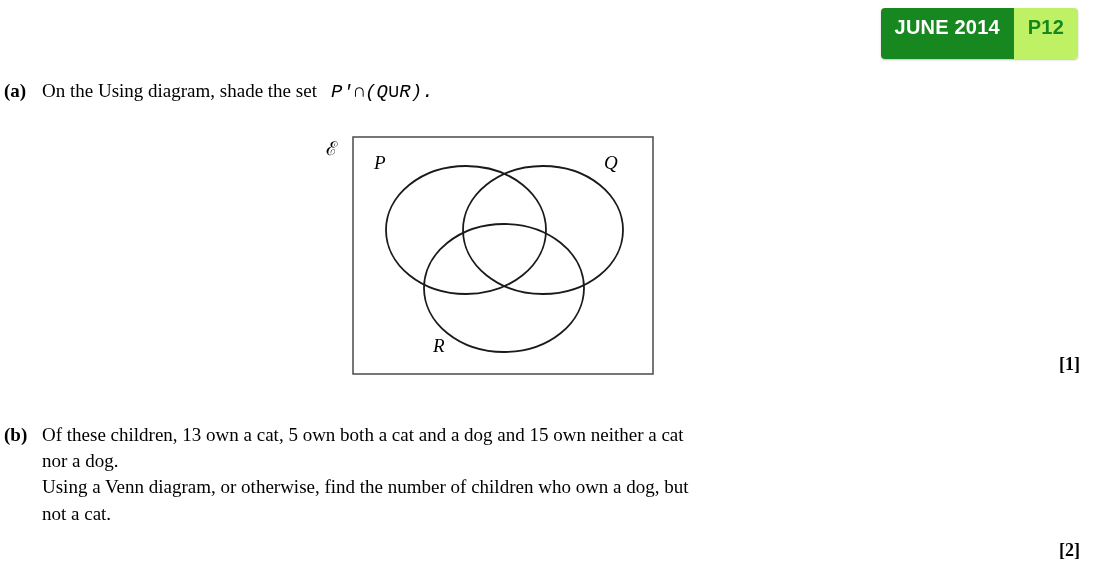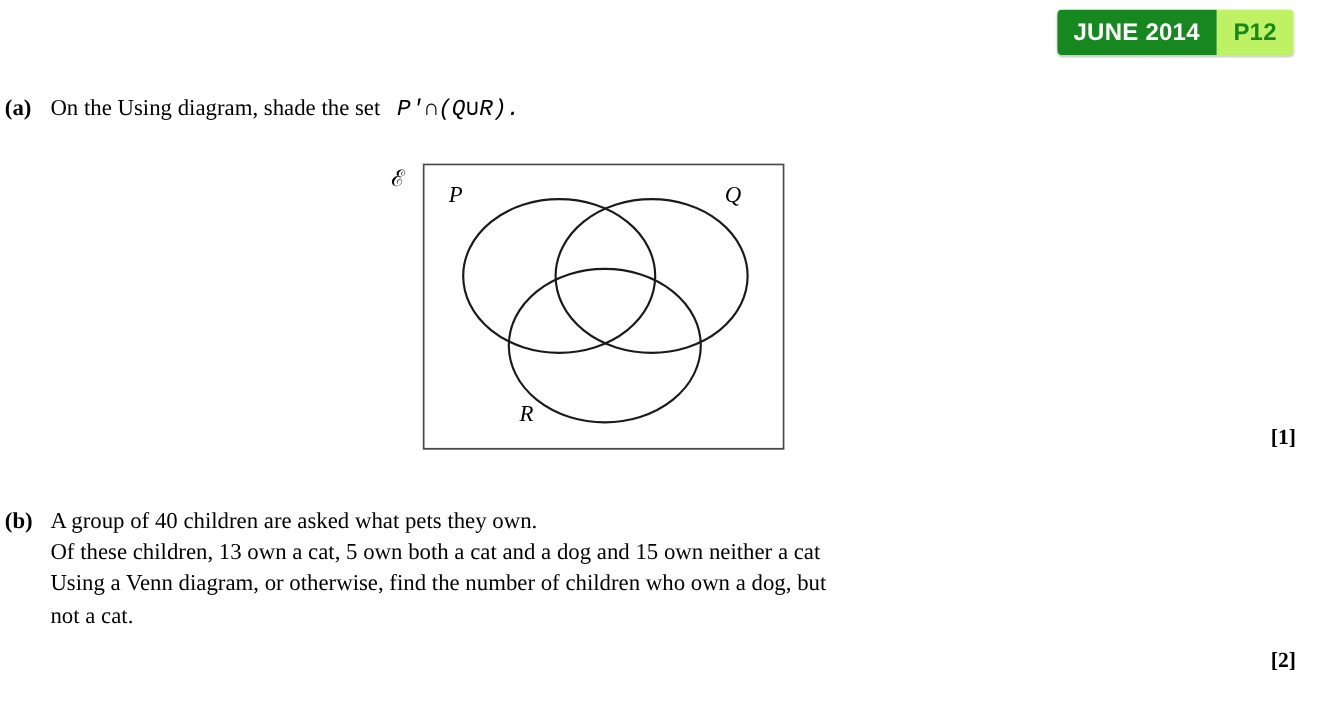--- a/index.html
+++ b/index.html
@@ -27,21 +27,21 @@
     border-radius: 4px;
     overflow: hidden;
     font-family: "Liberation Sans", sans-serif;
     font-weight: bold;
     font-size: 20px;
     box-shadow: 0 1px 2px rgba(0,0,0,0.25);
   }
   .badge-seg {
     background: #16881f;
     color: #ffffff;
-    padding: 8px 14px 7px 14px;
+    padding: 8px 14px 20px 14px;
     display: flex;
     align-items: center;
     justify-content: center;
     letter-spacing: 0.2px;
     text-align: right;
   }
   .badge-seg.light {
     background: #bef264;
     color: #16881f;
   }
@@ -125,20 +125,20 @@
   </svg>
   <div style="position:absolute; left:-26px; top:-1px; font-size:19px; font-family:'Liberation Serif',serif;">ℰ</div>
   <div style="position:absolute; left:22px; top:16px; font-size:19px; font-style:italic;">P</div>
   <div style="position:absolute; left:252px; top:16px; font-size:19px; font-style:italic;">Q</div>
   <div style="position:absolute; left:81px; top:199px; font-size:19px; font-style:italic;">R</div>
 </div>
 
 <div class="part" id="part-b">
   <div class="part-label">(b)</div>
   <div class="part-body">
-    <p>A group of 40 children are asked what pets they own.</p>
     <p>Of these children, 13 own a cat, 5 own both a cat and a dog and 15 own neither a cat</p>
+    <p>nor a dog.</p>
     <p class="spaced">Using a Venn diagram, or otherwise, find the number of children who own a dog, but</p>
     <p>not a cat.</p>
   </div>
 </div>
 
 <div class="marks" id="marks-b">[2]</div>
 
 </body></html>

